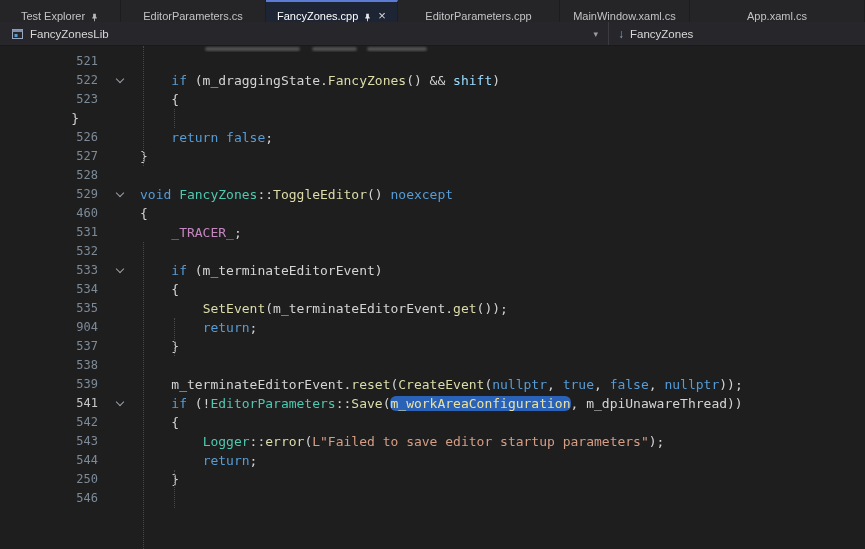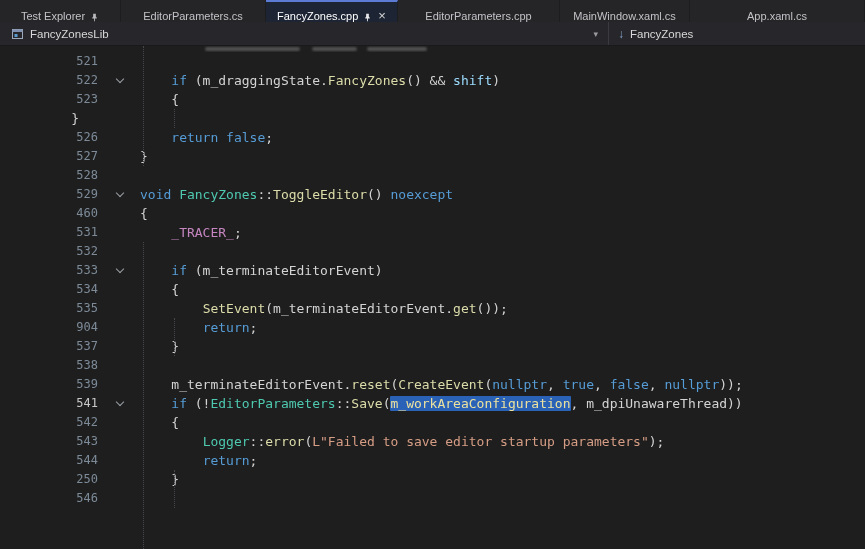--- a/index.html
+++ b/index.html
@@ -43,21 +43,21 @@
   .foldcol{width:40px;flex:none;display:flex;align-items:center;justify-content:center}
   .chev{width:6px;height:6px;border-right:1.6px solid #9aa0a6;border-bottom:1.6px solid #9aa0a6;
         transform:rotate(45deg);margin-top:-3px}
   .codeline{white-space:pre;color:var(--plain)}
   .tk-kw{color:var(--kw)}
   .tk-type{color:var(--type)}
   .tk-fn{color:var(--fn)}
   .tk-param{color:var(--param)}
   .tk-macro{color:var(--macro)}
   .tk-str{color:var(--str)}
-  .tk-hl{background:var(--hlbg);color:var(--hltext);border-radius:1px}
+  .tk-hl{background:var(--hlbg);color:var(--hltext);border-radius:6px}
   .clipped{height:6px;position:relative;overflow:hidden}
   .smudge{position:absolute;top:1px;height:4px;background:#5a5a5a;filter:blur(1.2px);opacity:.85;border-radius:2px}
 </style>
 </head>
 <body>
 
 <div class="app">
 
   <div class="tab-bar" id="tab-bar">
       <div class="tab">

